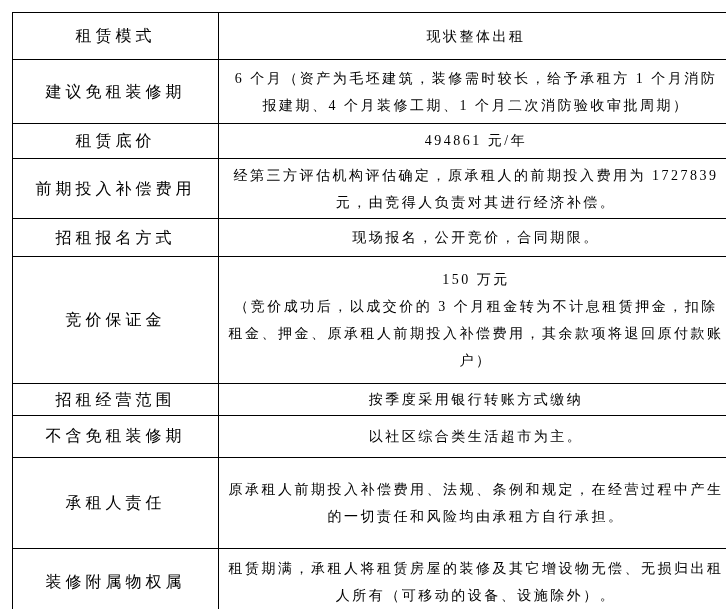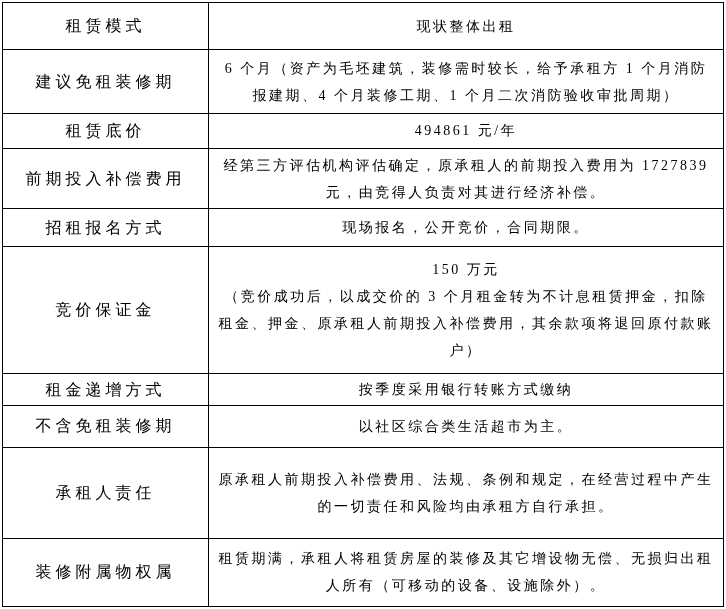--- a/index.html
+++ b/index.html
@@ -4,21 +4,21 @@
 <style>
   html, body {
     margin: 0;
     padding: 0;
     background: #ffffff;
   }
   .page {
     width: 726px;
     height: 609px;
     box-sizing: border-box;
-    padding: 2px;
+    padding: 12px;
     background: #ffffff;
     overflow: hidden;
   }
   table.lease-table {
     width: 722px;
     height: 605px;
     border-collapse: collapse;
     table-layout: fixed;
     font-family: "Liberation Serif", "DejaVu Serif", serif;
     color: #000000;
@@ -70,21 +70,21 @@
       <tr style="height:34px;">
         <td class="label-cell">招租报名方式</td>
         <td class="value-cell">现场报名，公开竞价，合同期限。</td>
       </tr>
       <tr style="height:116px;">
         <td class="label-cell">竞价保证金</td>
         <td class="value-cell">150 万元
 （竞价成功后，以成交价的 3 个月租金转为不计息租赁押金，扣除租金、押金、原承租人前期投入补偿费用，其余款项将退回原付款账户）</td>
       </tr>
       <tr style="height:29px;">
-        <td class="label-cell">租金递增方式</td>
+        <td class="label-cell">招租经营范围</td>
         <td class="value-cell">按季度采用银行转账方式缴纳</td>
       </tr>
       <tr style="height:38px;">
         <td class="label-cell">不含免租装修期</td>
         <td class="value-cell">以社区综合类生活超市为主。</td>
       </tr>
       <tr style="height:83px;">
         <td class="label-cell">承租人责任</td>
         <td class="value-cell">原承租人前期投入补偿费用、法规、条例和规定，在经营过程中产生的一切责任和风险均由承租方自行承担。</td>
       </tr>

